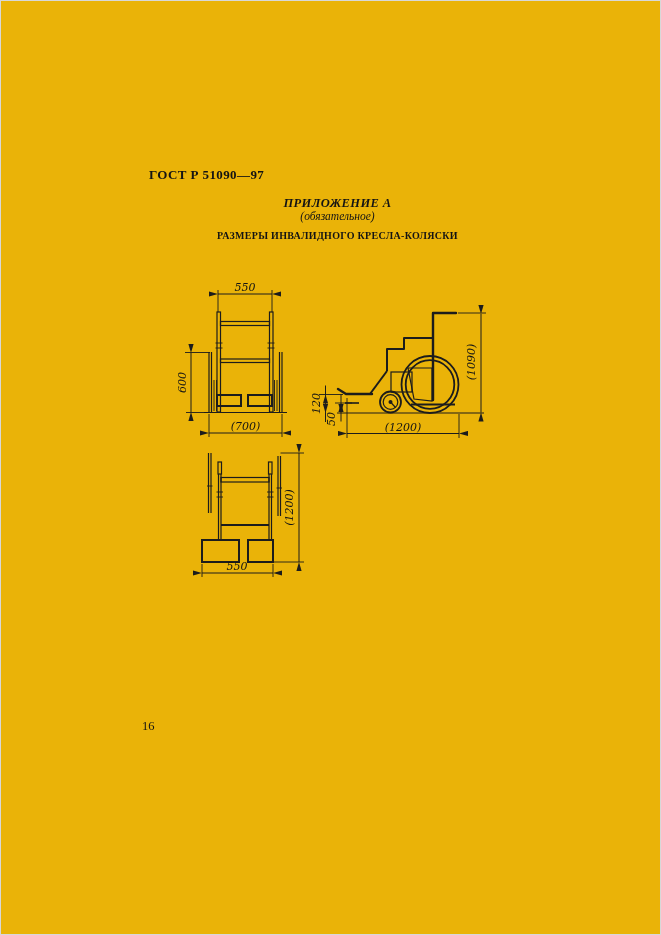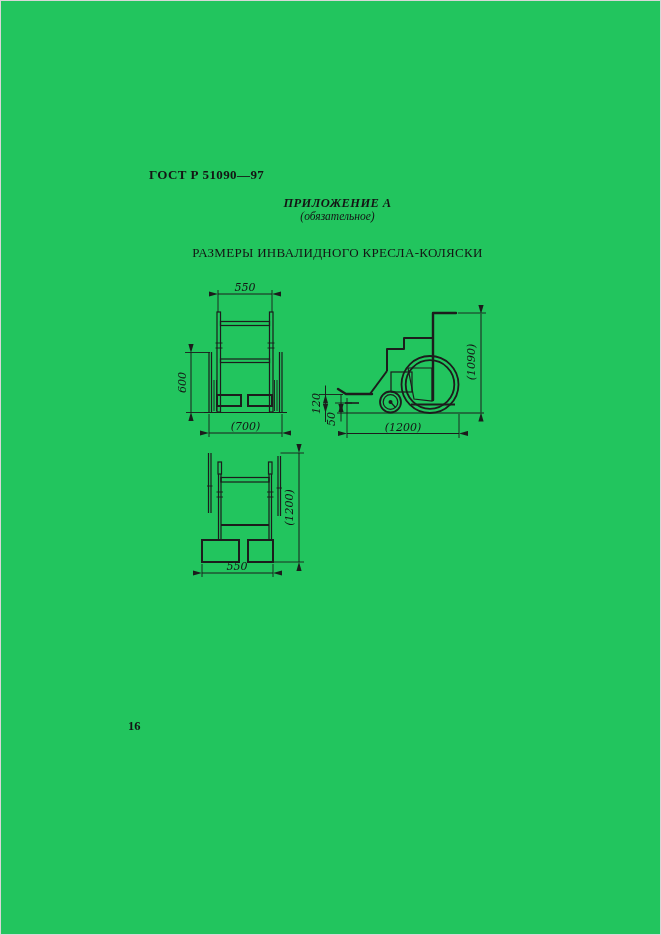--- a/index.html
+++ b/index.html
@@ -1,35 +1,35 @@
 <!DOCTYPE html>
 <html><head>
 <meta charset="utf-8">
 <style>
   html,body{margin:0;padding:0;background:#fff;}
   .page{
-    position:relative;width:661px;height:935px;background:#22c55e;
+    position:relative;width:661px;height:935px;background:#eab308;
     font-family:"Liberation Serif","DejaVu Serif",serif;color:#141414;
     overflow:hidden;box-shadow:inset 0 0 0 1px #d8d8d8;
   }
   .std-num{
     position:absolute;left:149px;top:167px;
     font-size:13px;font-weight:bold;letter-spacing:.4px;white-space:nowrap;
   }
   .centered{position:absolute;left:14px;right:0;text-align:center;}
   .apdx{top:196px;font-size:12.5px;font-weight:bold;font-style:italic;letter-spacing:.4px;}
   .apdx-sub{top:210px;font-size:11.5px;font-style:italic;}
-  .doc-title{top:245px;font-size:13px;font-weight:normal;letter-spacing:.3px;}
+  .doc-title{top:230px;font-size:10px;font-weight:bold;letter-spacing:.3px;}
   .drawing{position:absolute;overflow:visible;}
   .note{
     position:absolute;left:143px;top:602px;width:432px;margin:0;
     font-size:11.3px;line-height:11.8px;text-indent:15px;
   }
   .note .lbl{letter-spacing:.2px;}
-  .pagenum{position:absolute;left:128px;top:719px;font-size:12.5px;font-weight:bold;}
+  .pagenum{position:absolute;left:142px;top:719px;font-size:12.5px;}
   
   .thin{stroke:#1c1c1c;stroke-width:.9;fill:none}
   .mid{stroke:#1c1c1c;stroke-width:1.2;fill:none}
   .mid2{stroke:#1c1c1c;stroke-width:1.6;fill:none}
   .thick{stroke:#1c1c1c;stroke-width:2;fill:none}
   .tube{stroke:#1c1c1c;stroke-width:2.4;fill:none;stroke-linejoin:round;stroke-linecap:round}
   .tube2{stroke:#1c1c1c;stroke-width:2;fill:none;stroke-linejoin:round}
   .wheelring{stroke:#1c1c1c;stroke-width:1.8;fill:none}
   .dimline{stroke:#1c1c1c;stroke-width:1;fill:none}
   .dim{font-family:"DejaVu Serif",serif;font-style:italic;font-size:11px;fill:#141414;}

